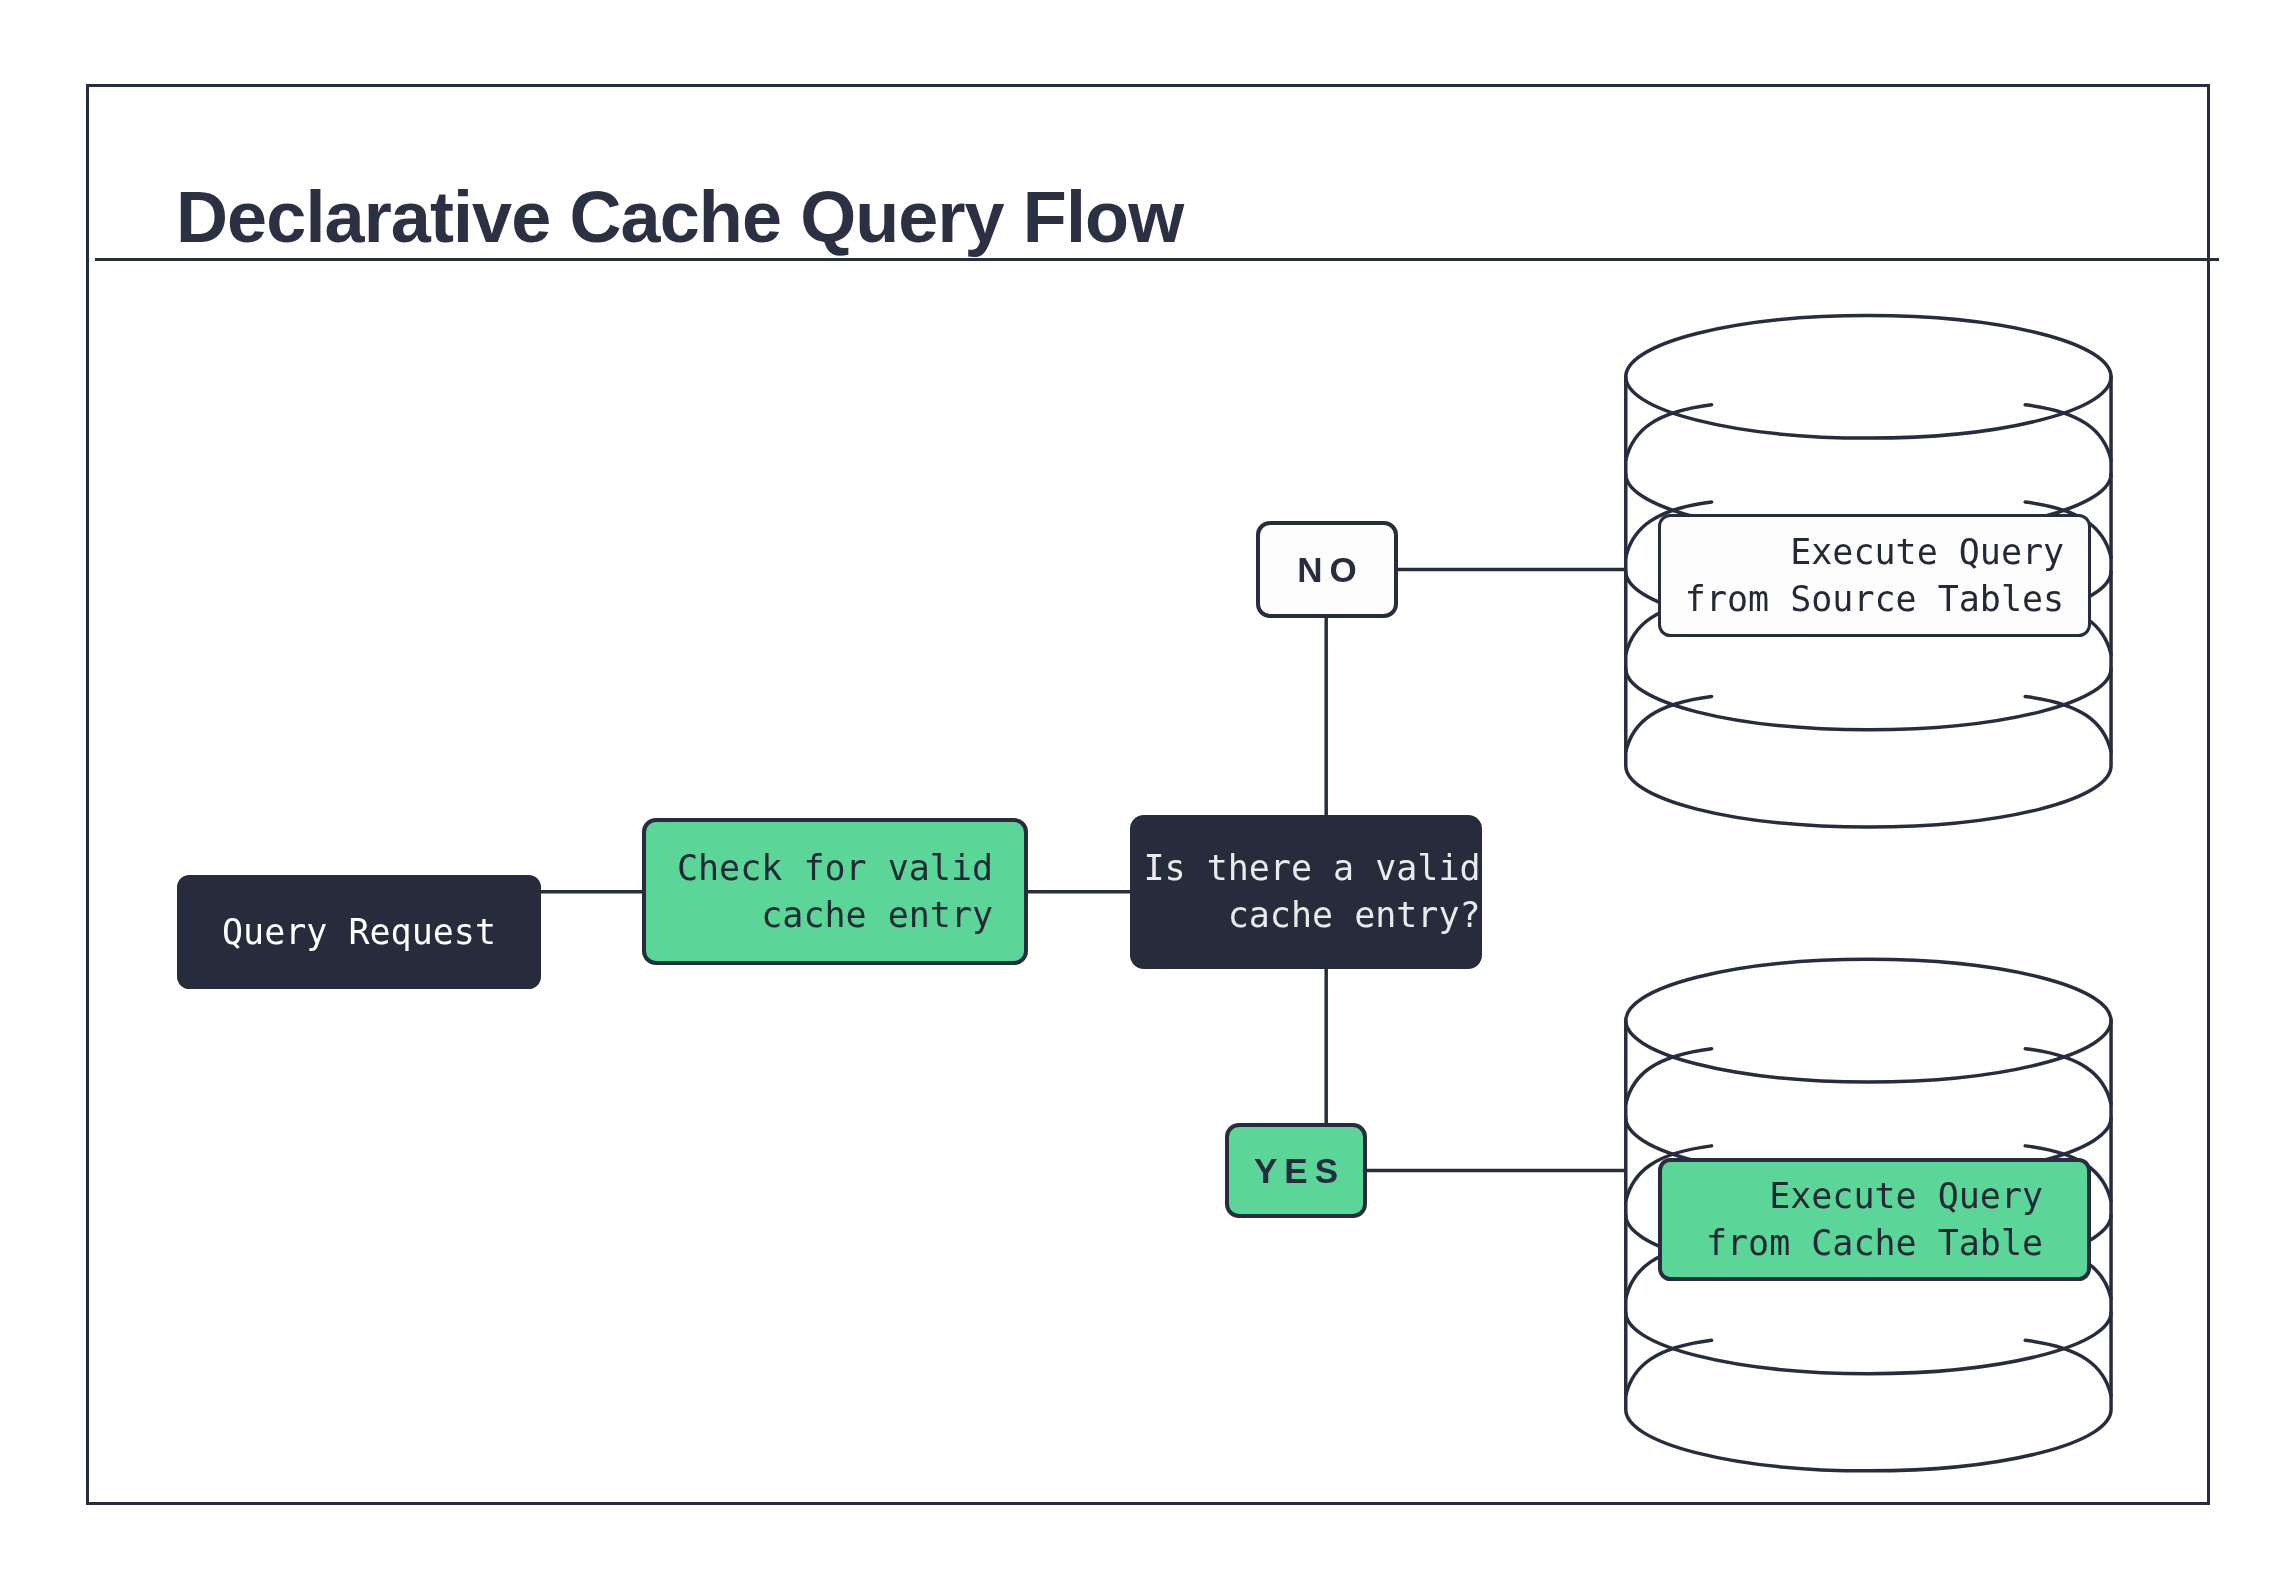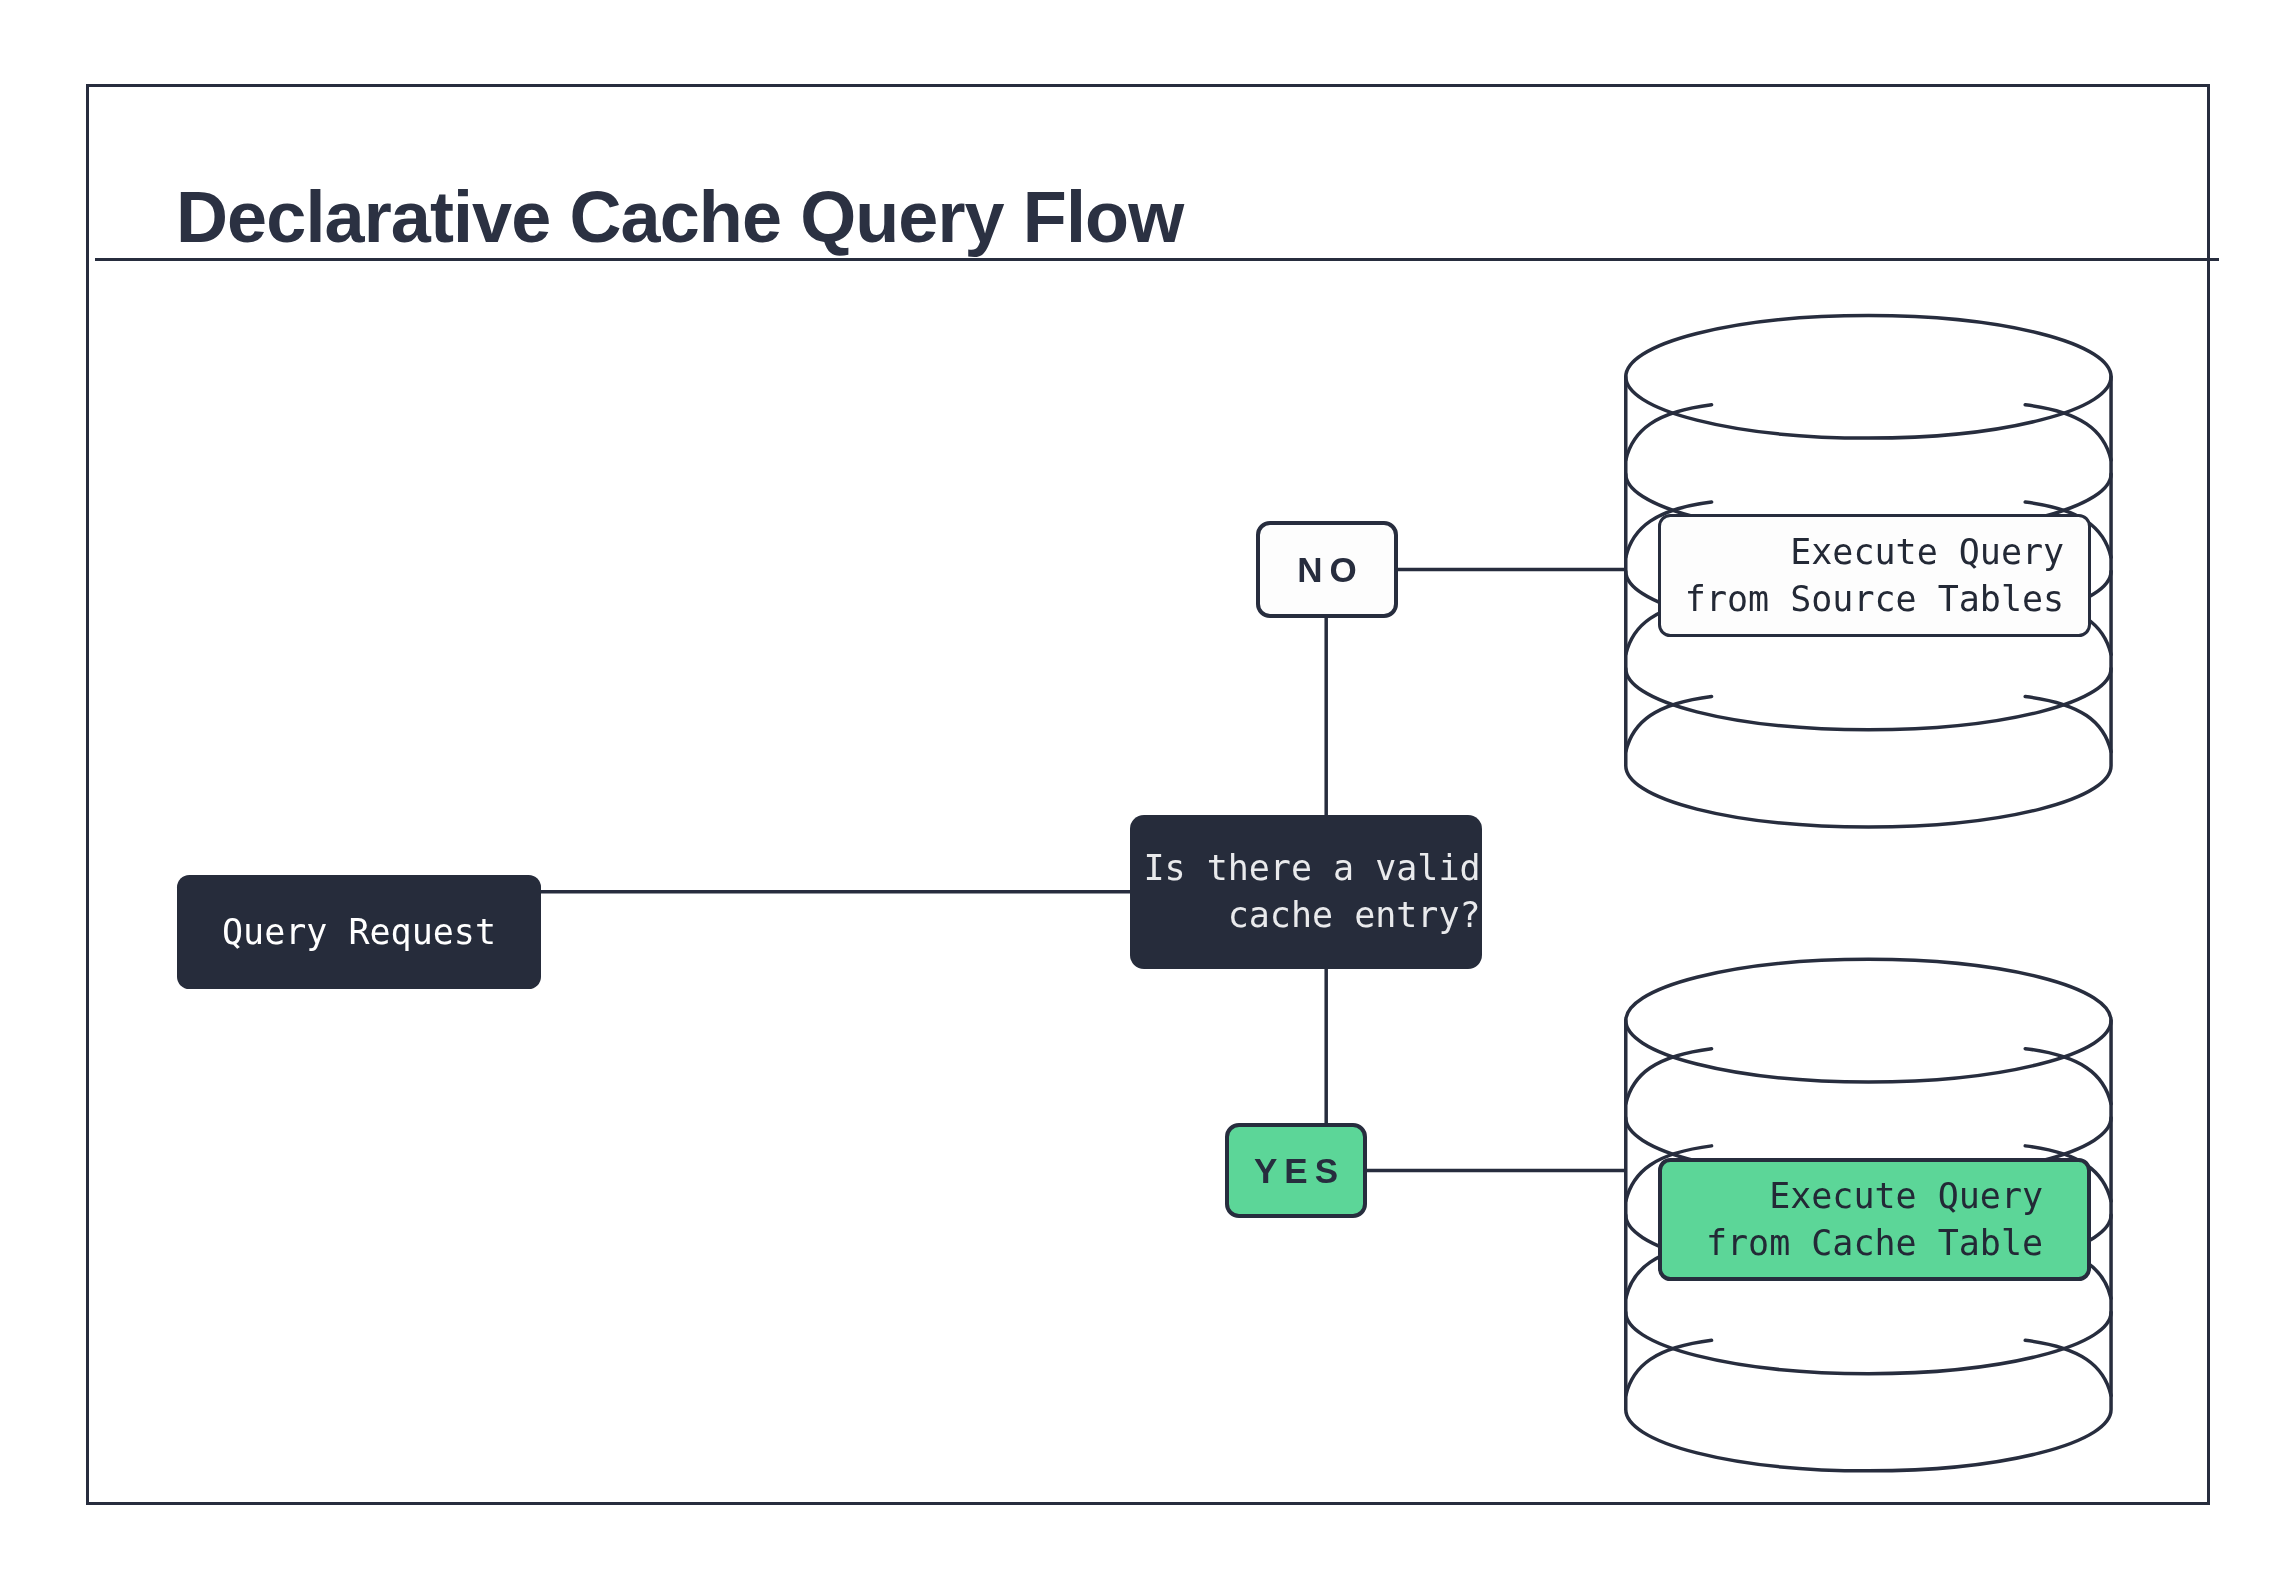--- a/index.html
+++ b/index.html
@@ -118,20 +118,22 @@
   </svg>
 
   <div id="frame"></div>
 
   <div id="header">
     <div id="title">Declarative Cache Query Flow</div>
   </div>
 
   <div id="node-query" class="node dark-node">Query Request</div>
 
+  <div id="node-check" class="node green-node">Check for valid
+cache entry</div>
 
   <div id="node-decision" class="node dark-node">Is there a valid
 cache entry?</div>
 
   <div id="node-no" class="node white-node branch-label">NO</div>
 
   <div id="node-yes" class="node green-node branch-label">YES</div>
 
   <div id="label-source" class="node white-node">Execute Query
 from Source Tables</div>

